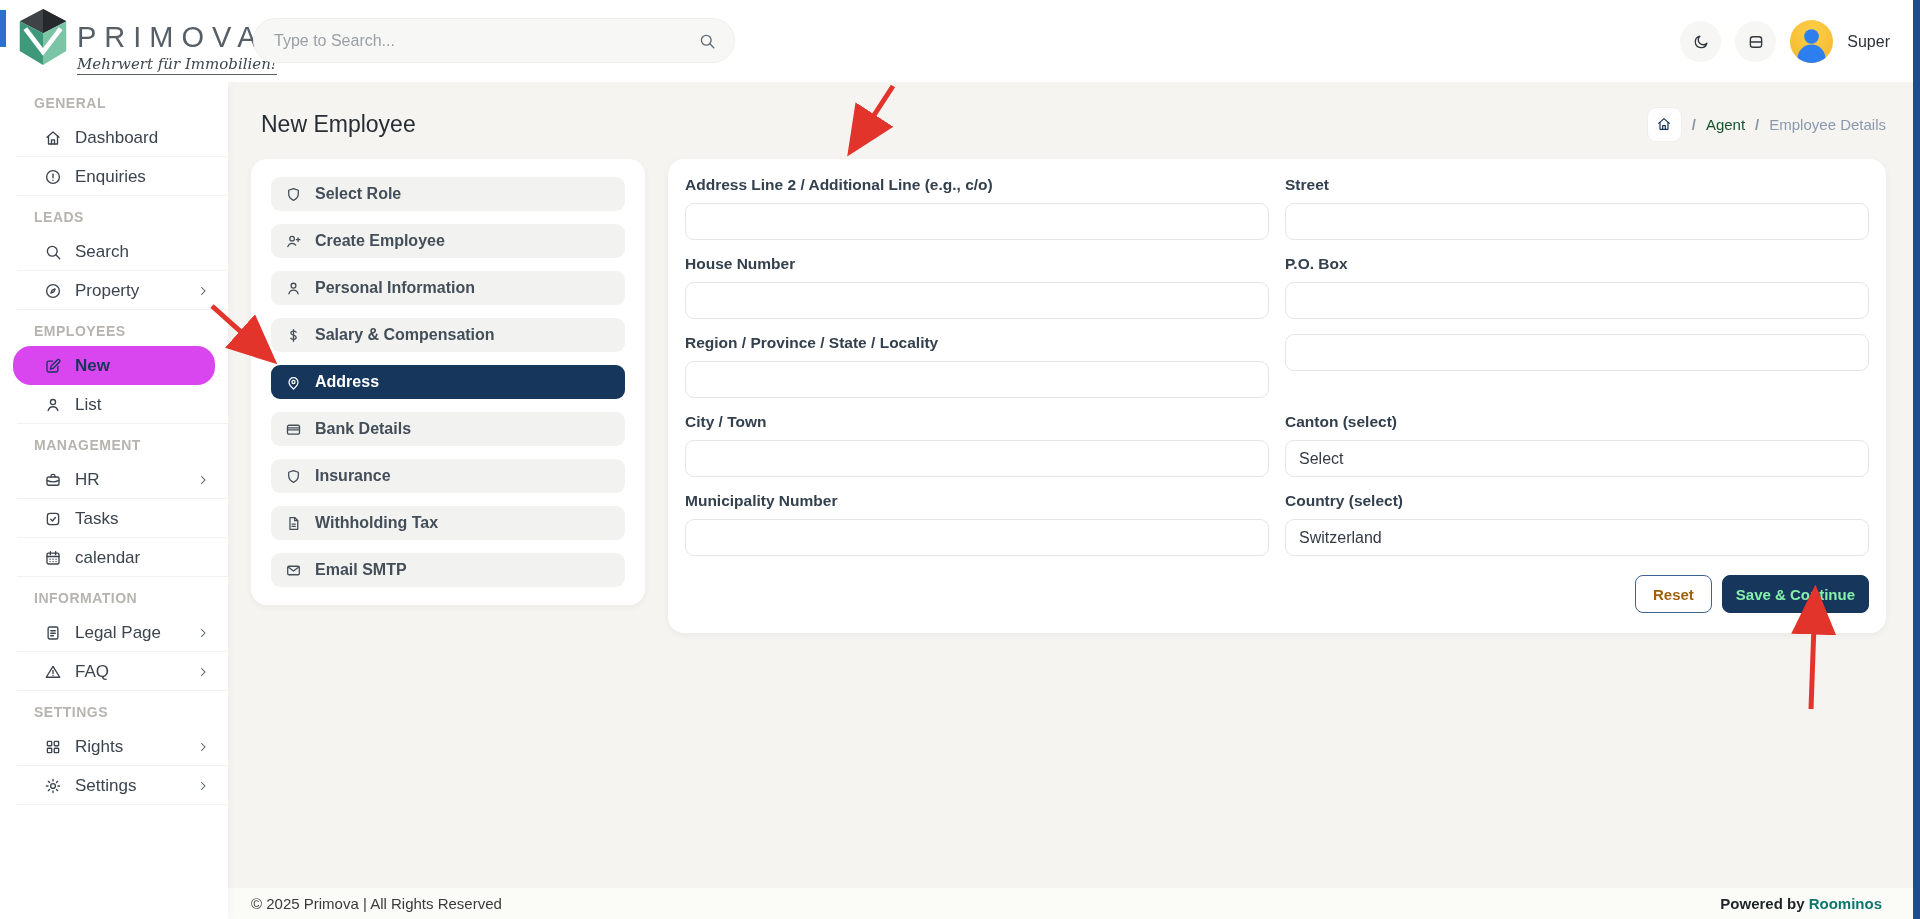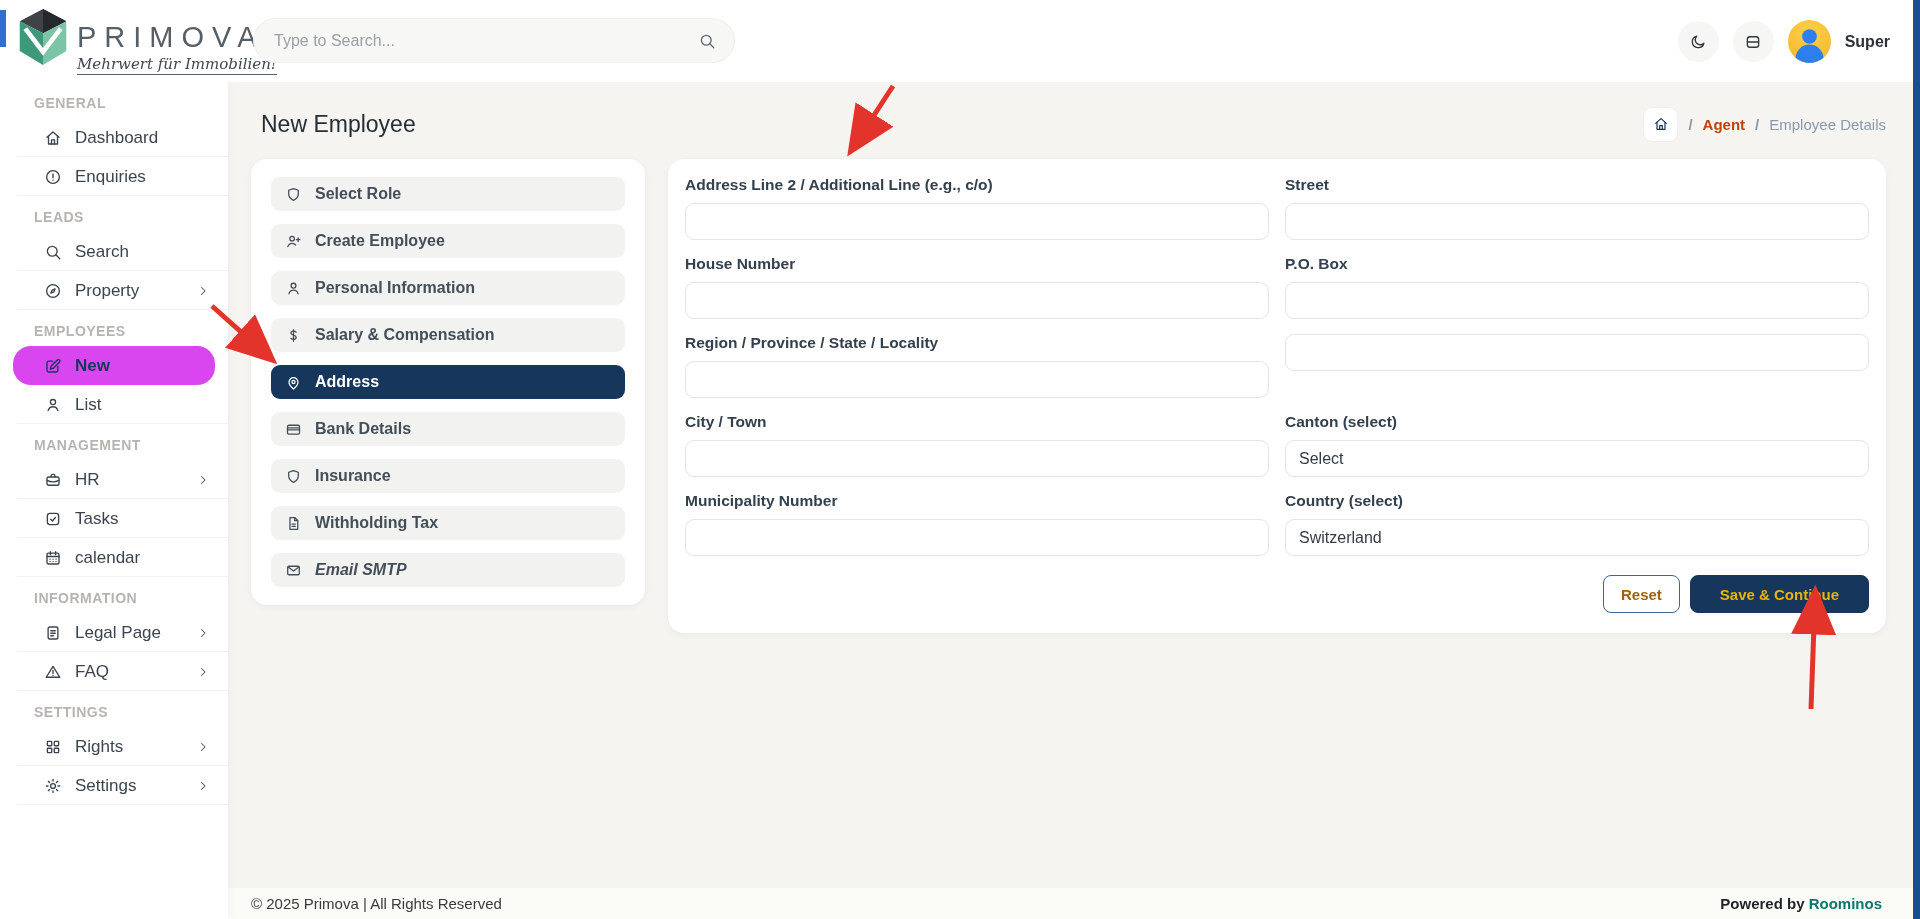--- a/index.html
+++ b/index.html
@@ -18,21 +18,21 @@
                border:1px solid #efefee;display:flex;align-items:center;padding:0 18px;box-sizing:border-box;}
   .search-pill input{flex:1;border:0;background:transparent;font-size:16px;color:#333;outline:none;
                      font-family:"Liberation Sans",sans-serif;}
   .search-pill input::placeholder{color:#9aa0a6;}
   .search-glyph{color:#5f6a75;}
   .header-right{position:absolute;right:30px;top:20px;display:flex;align-items:center;gap:14px;}
   .circle-btn{width:41px;height:41px;border-radius:50%;background:#f6f6f5;display:flex;align-items:center;
               justify-content:center;color:#32383e;cursor:pointer;}
   .avatar{width:43px;height:43px;border-radius:50%;background:radial-gradient(circle at 50% 30%,#ffd149,#f0b32b);
           display:flex;align-items:flex-end;justify-content:center;overflow:hidden;cursor:pointer;}
-  .user-name{font-size:16px;font-weight:700;color:#2c3237;}
+  .user-name{font-size:16px;font-weight:400;color:#2c3237;}
 
   
   .sidebar{position:absolute;top:82px;left:0;width:228px;height:837px;background:#fff;z-index:1;
            box-shadow:2px 0 8px rgba(0,0,0,.03);}
   .sec-label{padding-left:34px;font-size:14px;font-weight:700;color:#b7b4b0;letter-spacing:.5px;height:30px;
              display:flex;align-items:center;margin-top:6px;}
   .side-item{height:39px;display:flex;align-items:center;padding:0 18px 0 44px;gap:13px;font-size:17px;
              color:#3b444e;position:relative;cursor:pointer;}
   .side-item::after{content:'';position:absolute;left:17px;right:0;bottom:0;height:1px;background:#f2f1ee;}
   .side-item .chev{margin-left:auto;color:#4b535c;}
@@ -43,44 +43,44 @@
 
   
   .main{position:absolute;left:228px;top:82px;width:1692px;height:806px;background:#f5f4f1;}
   .page-head{display:flex;align-items:center;justify-content:space-between;padding:20px 34px 0 33px;height:44px;}
   .page-title{font-size:23px;font-weight:400;color:#262d34;}
   .bc{display:flex;align-items:center;gap:10px;font-size:15px;}
   .bc-home{width:33px;height:33px;border-radius:9px;background:#fff;display:flex;align-items:center;
            justify-content:center;color:#16365c;border:1px solid #f0efec;cursor:pointer;}
   .bc-home svg{width:16px;height:16px;}
   .bc-sep{color:#8b97a7;font-weight:600;}
-  .bc-agent{color:#c2410c;font-weight:700;cursor:pointer;}
+  .bc-agent{color:#14532d;font-weight:400;cursor:pointer;}
   .bc-current{color:#8b99ad;}
 
   .content{display:flex;gap:23px;padding:13px 34px 0 23px;align-items:flex-start;}
   .steps-card{width:394px;background:#fff;border-radius:16px;padding:18px 20px;box-sizing:border-box;
               box-shadow:0 2px 7px rgba(40,40,40,.05);}
   .step{height:34px;border-radius:9px;background:#f2f2f0;display:flex;align-items:center;gap:13px;padding:0 14px;
         font-size:16px;font-weight:600;color:#434e59;margin-bottom:13px;cursor:pointer;}
-  .step:last-child{margin-bottom:0;font-style:italic;}
+  .step:last-child{margin-bottom:0;}
   .step .icn svg{width:17px;height:17px;}
   .step.active{background:#16365c;color:#fff;}
 
   .form-card{flex:1;background:#fff;border-radius:16px;padding:17px 17px 20px;box-sizing:border-box;
              box-shadow:0 2px 7px rgba(40,40,40,.05);}
   .form-grid{display:grid;grid-template-columns:1fr 1fr;column-gap:16px;row-gap:15px;}
   .field label{display:block;font-size:15.5px;font-weight:600;color:#33404d;margin-bottom:9px;}
   .input{width:100%;height:37px;border:1px solid #e5e5e2;border-radius:9px;background:#fff;padding:0 13px;
          font-size:16px;color:#333b45;outline:none;box-sizing:border-box;font-family:"Liberation Sans",sans-serif;}
   .select{display:flex;align-items:center;cursor:pointer;}
   .form-actions{display:flex;justify-content:flex-end;gap:10px;margin-top:19px;}
   .btn{font-size:15px;font-weight:600;border-radius:8px;height:38px;display:flex;align-items:center;cursor:pointer;
        font-family:"Liberation Sans",sans-serif;}
   .btn-reset{background:#fff;border:1px solid #3d6493;color:#a16207;padding:0 17px;}
-  .btn-save{background:#16365c;border:1px solid #16365c;color:#eab308;padding:0 29px;}
+  .btn-save{background:#16365c;border:1px solid #16365c;color:#86efac;padding:0 13px;}
 
   
   .footer{position:absolute;left:228px;right:0;bottom:0;height:31px;background:#fbfbf8;display:flex;
           align-items:center;justify-content:space-between;padding:0 38px 0 23px;font-size:15px;color:#3a3a3a;}
   .powered{font-weight:700;color:#1f2428;}
   .roominos{color:#0f766e;text-decoration:none;cursor:pointer;}
 
   
   .arrows{position:absolute;inset:0;z-index:50;pointer-events:none;}
   .scroll-right{position:absolute;right:0;top:0;width:7px;height:919px;background:#1d4e8c;z-index:60;}

